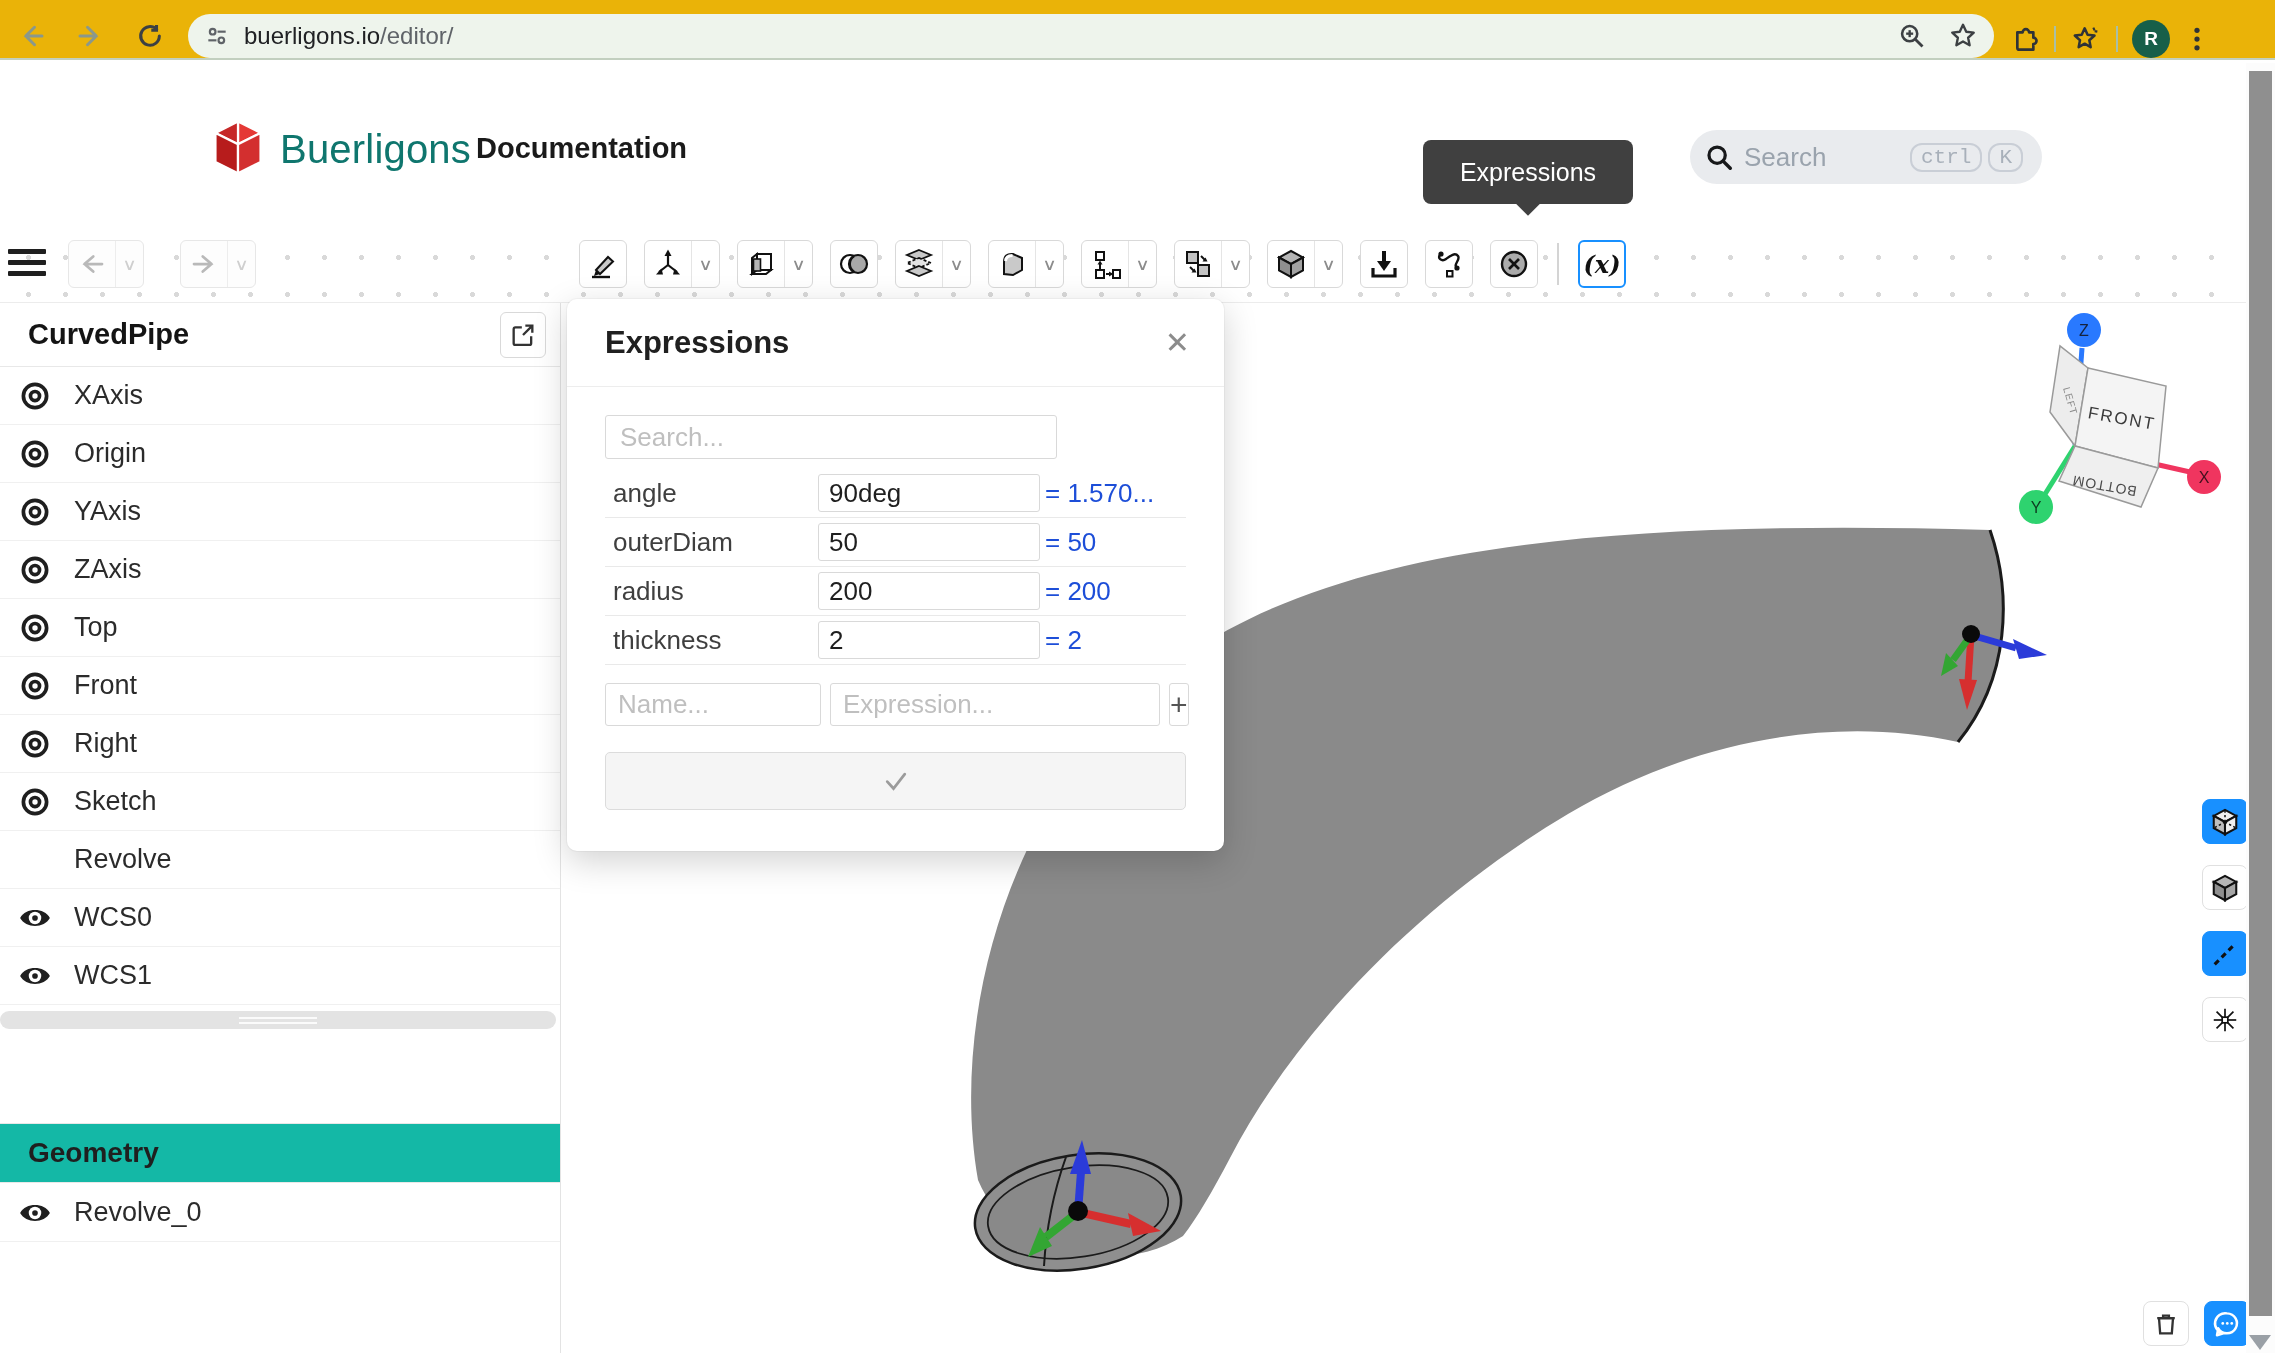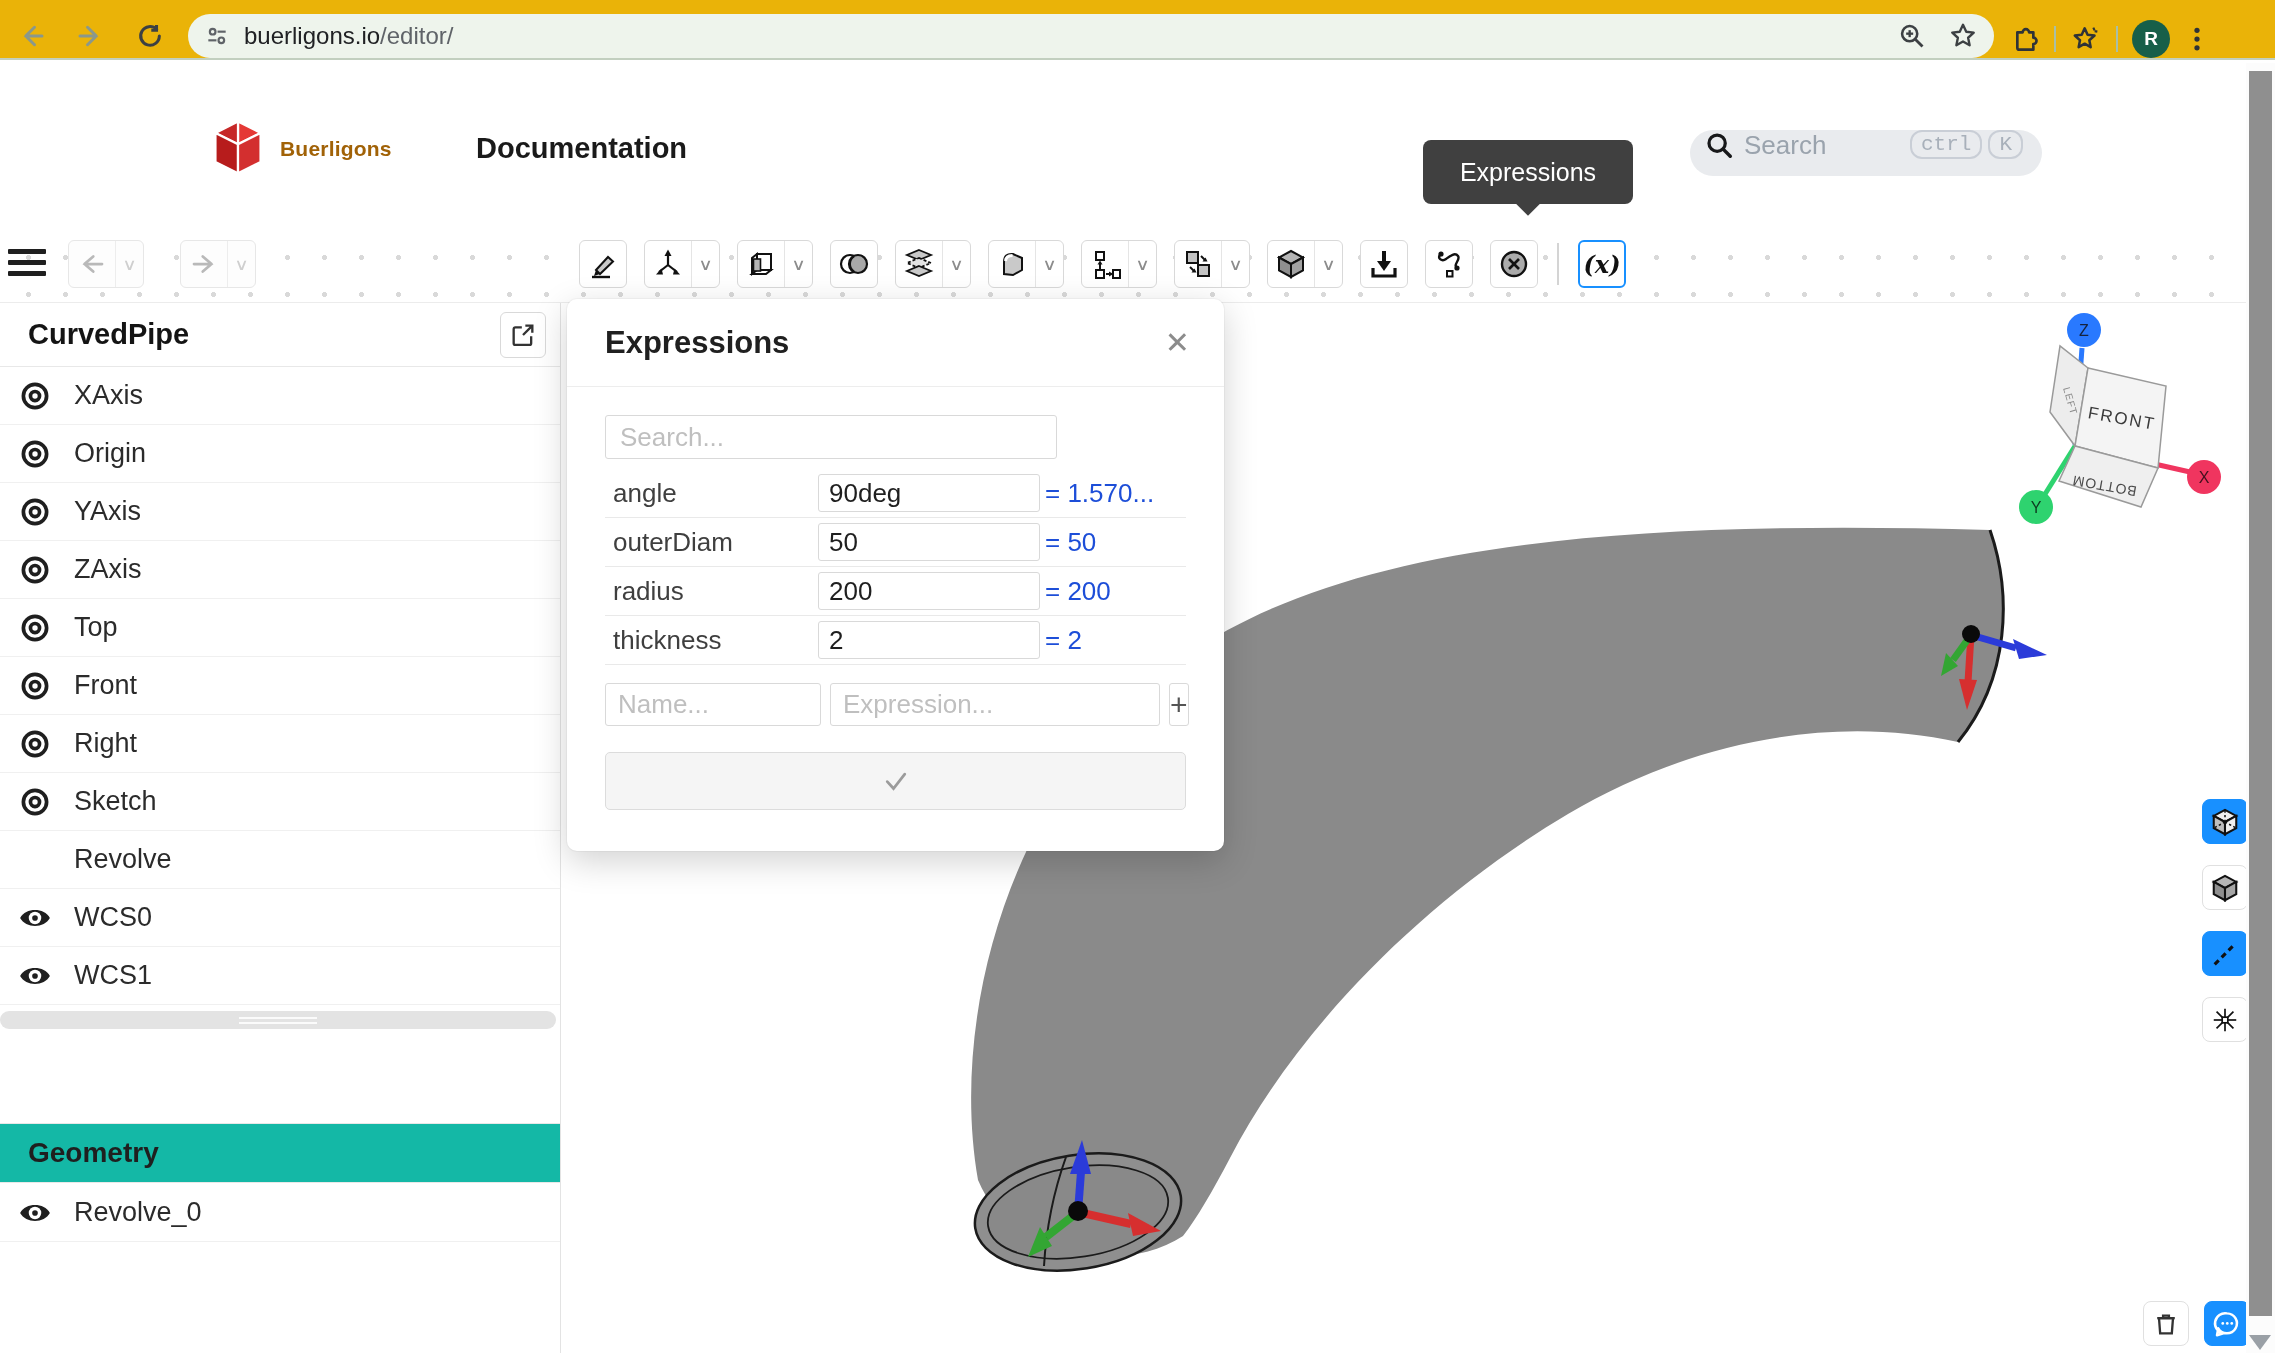--- a/index.html
+++ b/index.html
@@ -17,24 +17,24 @@
   .omnibox .url { font-size:24px; color:#202124; margin-left:14px; flex:1; white-space:nowrap; }
   .omnibox .url .path { color:#5f6368; }
   .chrome-right { display:flex; align-items:center; margin-left:14px; gap:6px; }
   .vsep { width:2px; height:26px; background:#a9bfa5; margin:0 8px; }
   .avatar { width:38px; height:38px; border-radius:50%; background:#175f49; color:#fff; font-size:19px;
     font-weight:700; display:flex; align-items:center; justify-content:center; }
 
   
   .app-header { position:absolute; left:0; top:60px; width:2275px; height:165px; background:#fff; z-index:3; }
   .brand { position:absolute; left:212px; top:60px; display:flex; align-items:center; gap:16px; }
-  .brand-name { font-size:21px; font-weight:700; color:#a16207; letter-spacing:0.2px; }
+  .brand-name { font-size:40px; font-weight:400; color:#0f766e; letter-spacing:0.2px; }
   .doc-link { position:absolute; left:476px; top:72px; font-size:29px; font-weight:600; color:#1a1a1a; cursor:pointer; }
-  .searchbox { position:absolute; left:1690px; top:70px; width:352px; height:46px; background:#e9ebee;
-    border-radius:27px; display:flex; align-items:flex-start; padding:0 14px; }
+  .searchbox { position:absolute; left:1690px; top:70px; width:352px; height:54px; background:#e9ebee;
+    border-radius:27px; display:flex; align-items:center; padding:0 14px; }
   .searchbox input { border:none; outline:none; background:transparent; font-size:26px; color:#3c4043;
     width:160px; margin-left:10px; font-family:"Liberation Sans", sans-serif; }
   .searchbox input::placeholder { color:#9aa3ad; }
   .kbd { border:2px solid #c9ced6; border-radius:12px; color:#a8b0ba; font-family:Liberation Mono, monospace;
     font-size:21px; padding:1px 9px; margin-left:6px; }
 
   
   .tooltip { position:absolute; left:1423px; top:140px; width:210px; height:64px; background:#404040;
     border-radius:8px; color:#fff; font-size:25px; display:flex; align-items:center; justify-content:center; z-index:9; }
   .tooltip .arrow { position:absolute; bottom:-8px; left:50%; margin-left:-9px; width:18px; height:18px;

